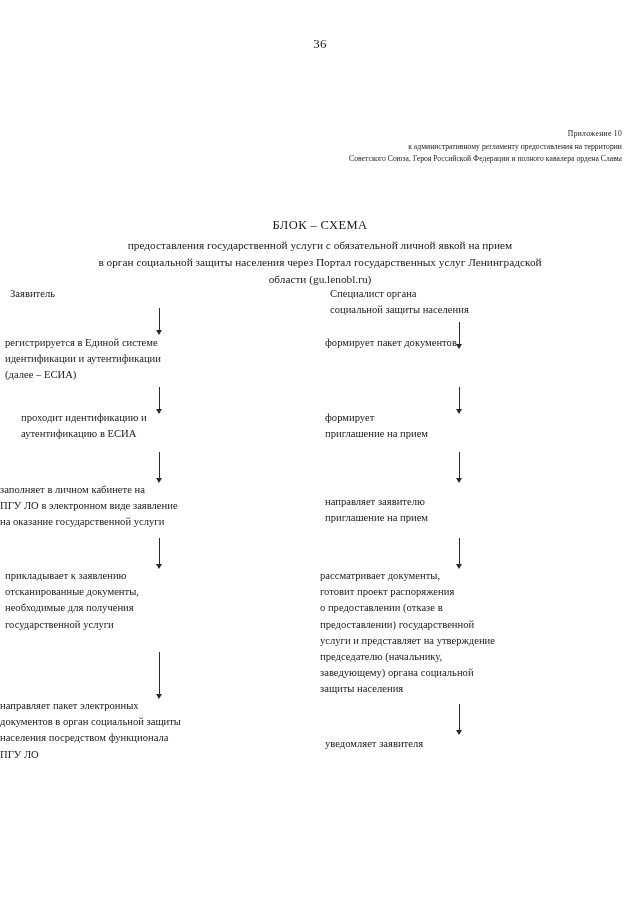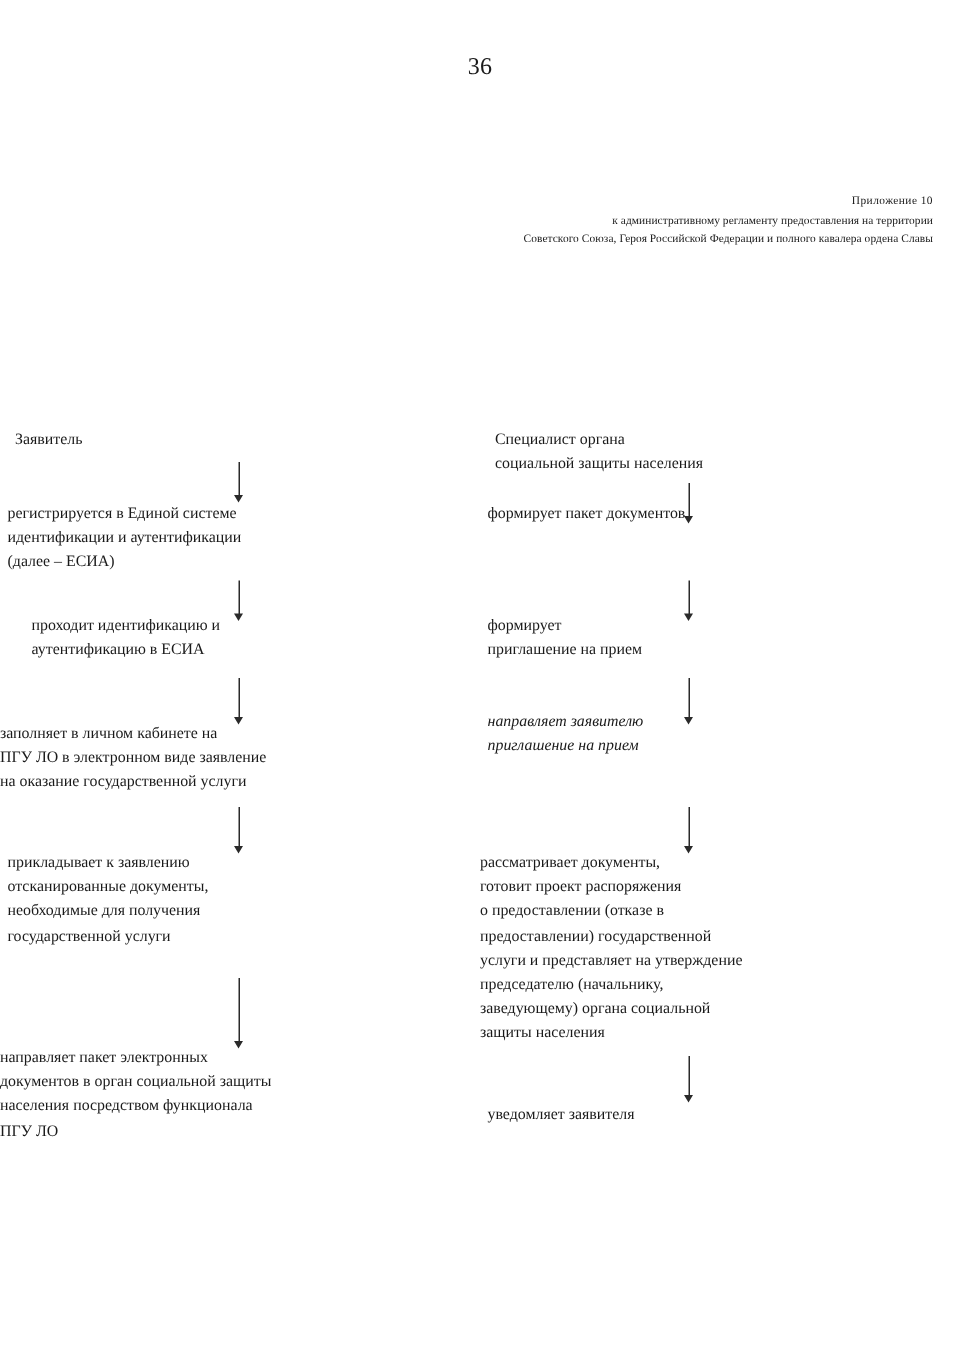--- a/index.html
+++ b/index.html
@@ -22,21 +22,21 @@
     height: 905px;
   }
 
   
   .page-number {
     position: absolute;
     top: 36px;
     left: 0;
     width: 640px;
     text-align: center;
-    font-size: 16px;
+    font-size: 13px;
     letter-spacing: 0.2px;
   }
 
   
   .appendix-header {
     position: absolute;
     top: 128px;
     right: 18px;
     width: 400px;
     text-align: right;
@@ -120,20 +120,26 @@
 <div class="page">
 
   <div class="page-number">36</div>
 
   <div class="appendix-header">
     <div class="line-1">Приложение  10</div>
     <div>к  административному регламенту предоставления на территории</div>
     <div>Советского Союза,  Героя Российской Федерации и полного кавалера ордена Славы</div>
   </div>
 
+  <div class="doc-title">
+    <div class="main">БЛОК – СХЕМА</div>
+    <div class="sub">предоставления государственной услуги с  обязательной личной явкой на прием</div>
+    <div class="sub">в орган социальной защиты населения через Портал государственных услуг Ленинградской</div>
+    <div class="sub">области (gu.lenobl.ru)</div>
+  </div>
 
   <div class="flow">
 
     <div class="column column-left">
       <div class="node heading" style="top:0px; left:10px; width:300px;">Заявитель</div>
 
       <div class="arrow" style="top:22px; left:155px; height:28px;">
         <div class="stem" style="height:23px;"></div>
         <div class="head" style="top:22px;"></div>
       </div>
@@ -197,21 +203,21 @@
       </div>
 
       <div class="node" style="top:124px; left:5px; width:310px;">формирует
 приглашение на прием</div>
 
       <div class="arrow" style="top:166px; left:135px; height:32px;">
         <div class="stem" style="height:27px;"></div>
         <div class="head" style="top:26px;"></div>
       </div>
 
-      <div class="node" style="top:188px; left:5px; width:310px;font-style:italic;">направляет заявителю
+      <div class="node" style="top:208px; left:5px; width:310px;">направляет заявителю
 приглашение на прием</div>
 
       <div class="arrow" style="top:252px; left:135px; height:32px;">
         <div class="stem" style="height:27px;"></div>
         <div class="head" style="top:26px;"></div>
       </div>
 
       <div class="node" style="top:282px; left:0px; width:320px;">рассматривает документы,
 готовит проект распоряжения
 о предоставлении (отказе в

